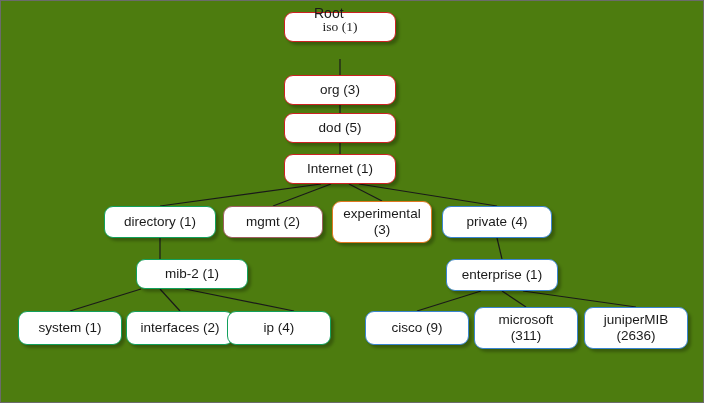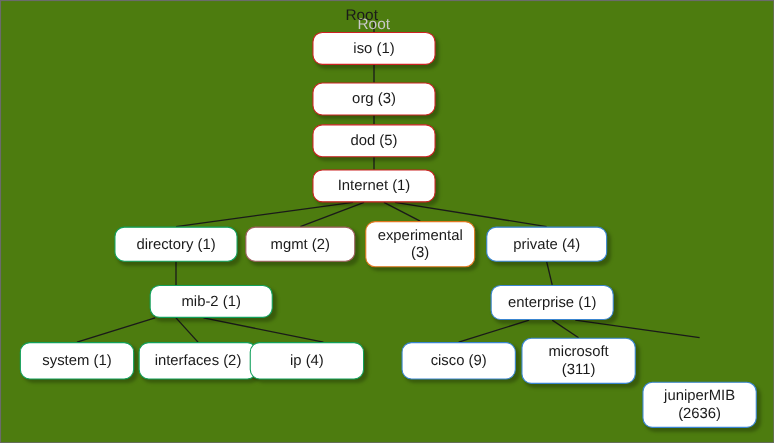--- a/index.html
+++ b/index.html
@@ -87,21 +87,21 @@
       <line x1="496" y1="237" x2="501" y2="258" stroke="#1a1a1a" stroke-width="1.2"></line>
       <line x1="480" y1="290" x2="416" y2="310" stroke="#1a1a1a" stroke-width="1.2"></line>
       <line x1="501" y1="290" x2="525" y2="306" stroke="#1a1a1a" stroke-width="1.2"></line>
       <line x1="522" y1="290" x2="635" y2="306" stroke="#1a1a1a" stroke-width="1.2"></line>
     </svg>
 
   <span class="root-ghost" style="left: 324px; top: 12px;">Root</span>
   <span class="root-label" style="left: 313px; top: 4px;">Root</span>
 
   <div id="node-layer">
-      <div class="node" style="left: 283px; top: 28px; width: 112px; height: 30px; border-color: rgb(204, 34, 34);">
+      <div class="node" style="left: 283px; top: 11px; width: 112px; height: 30px; border-color: rgb(204, 34, 34); font-family: Liberation Serif, serif;">
         <span class="node-label">iso (1)</span>
       </div>
       <div class="node" style="left: 283px; top: 74px; width: 112px; height: 30px; border-color: rgb(204, 34, 34);">
         <span class="node-label">org (3)</span>
       </div>
       <div class="node" style="left: 283px; top: 112px; width: 112px; height: 30px; border-color: rgb(204, 34, 34);">
         <span class="node-label">dod (5)</span>
       </div>
       <div class="node" style="left: 283px; top: 153px; width: 112px; height: 30px; border-color: rgb(204, 34, 34);">
         <span class="node-label">Internet (1)</span>
@@ -134,20 +134,20 @@
       <div class="node" style="left: 226px; top: 310px; width: 104px; height: 34px; border-color: rgb(18, 160, 92);">
         <span class="node-label">ip (4)</span>
       </div>
       <div class="node" style="left: 364px; top: 310px; width: 104px; height: 34px; border-color: rgb(58, 133, 208);">
         <span class="node-label">cisco (9)</span>
       </div>
       <div class="node" style="left: 473px; top: 306px; width: 104px; height: 42px; border-color: rgb(58, 133, 208);">
         <span class="node-label">microsoft
 (311)</span>
       </div>
-      <div class="node" style="left: 583px; top: 306px; width: 104px; height: 42px; border-color: rgb(58, 133, 208); margin-top: 40px;">
+      <div class="node" style="left: 583px; top: 306px; width: 104px; height: 42px; border-color: rgb(58, 133, 208);">
         <span class="node-label">juniperMIB
 (2636)</span>
       </div>
     </div>
 
 
 </div>
 
 </body></html>

